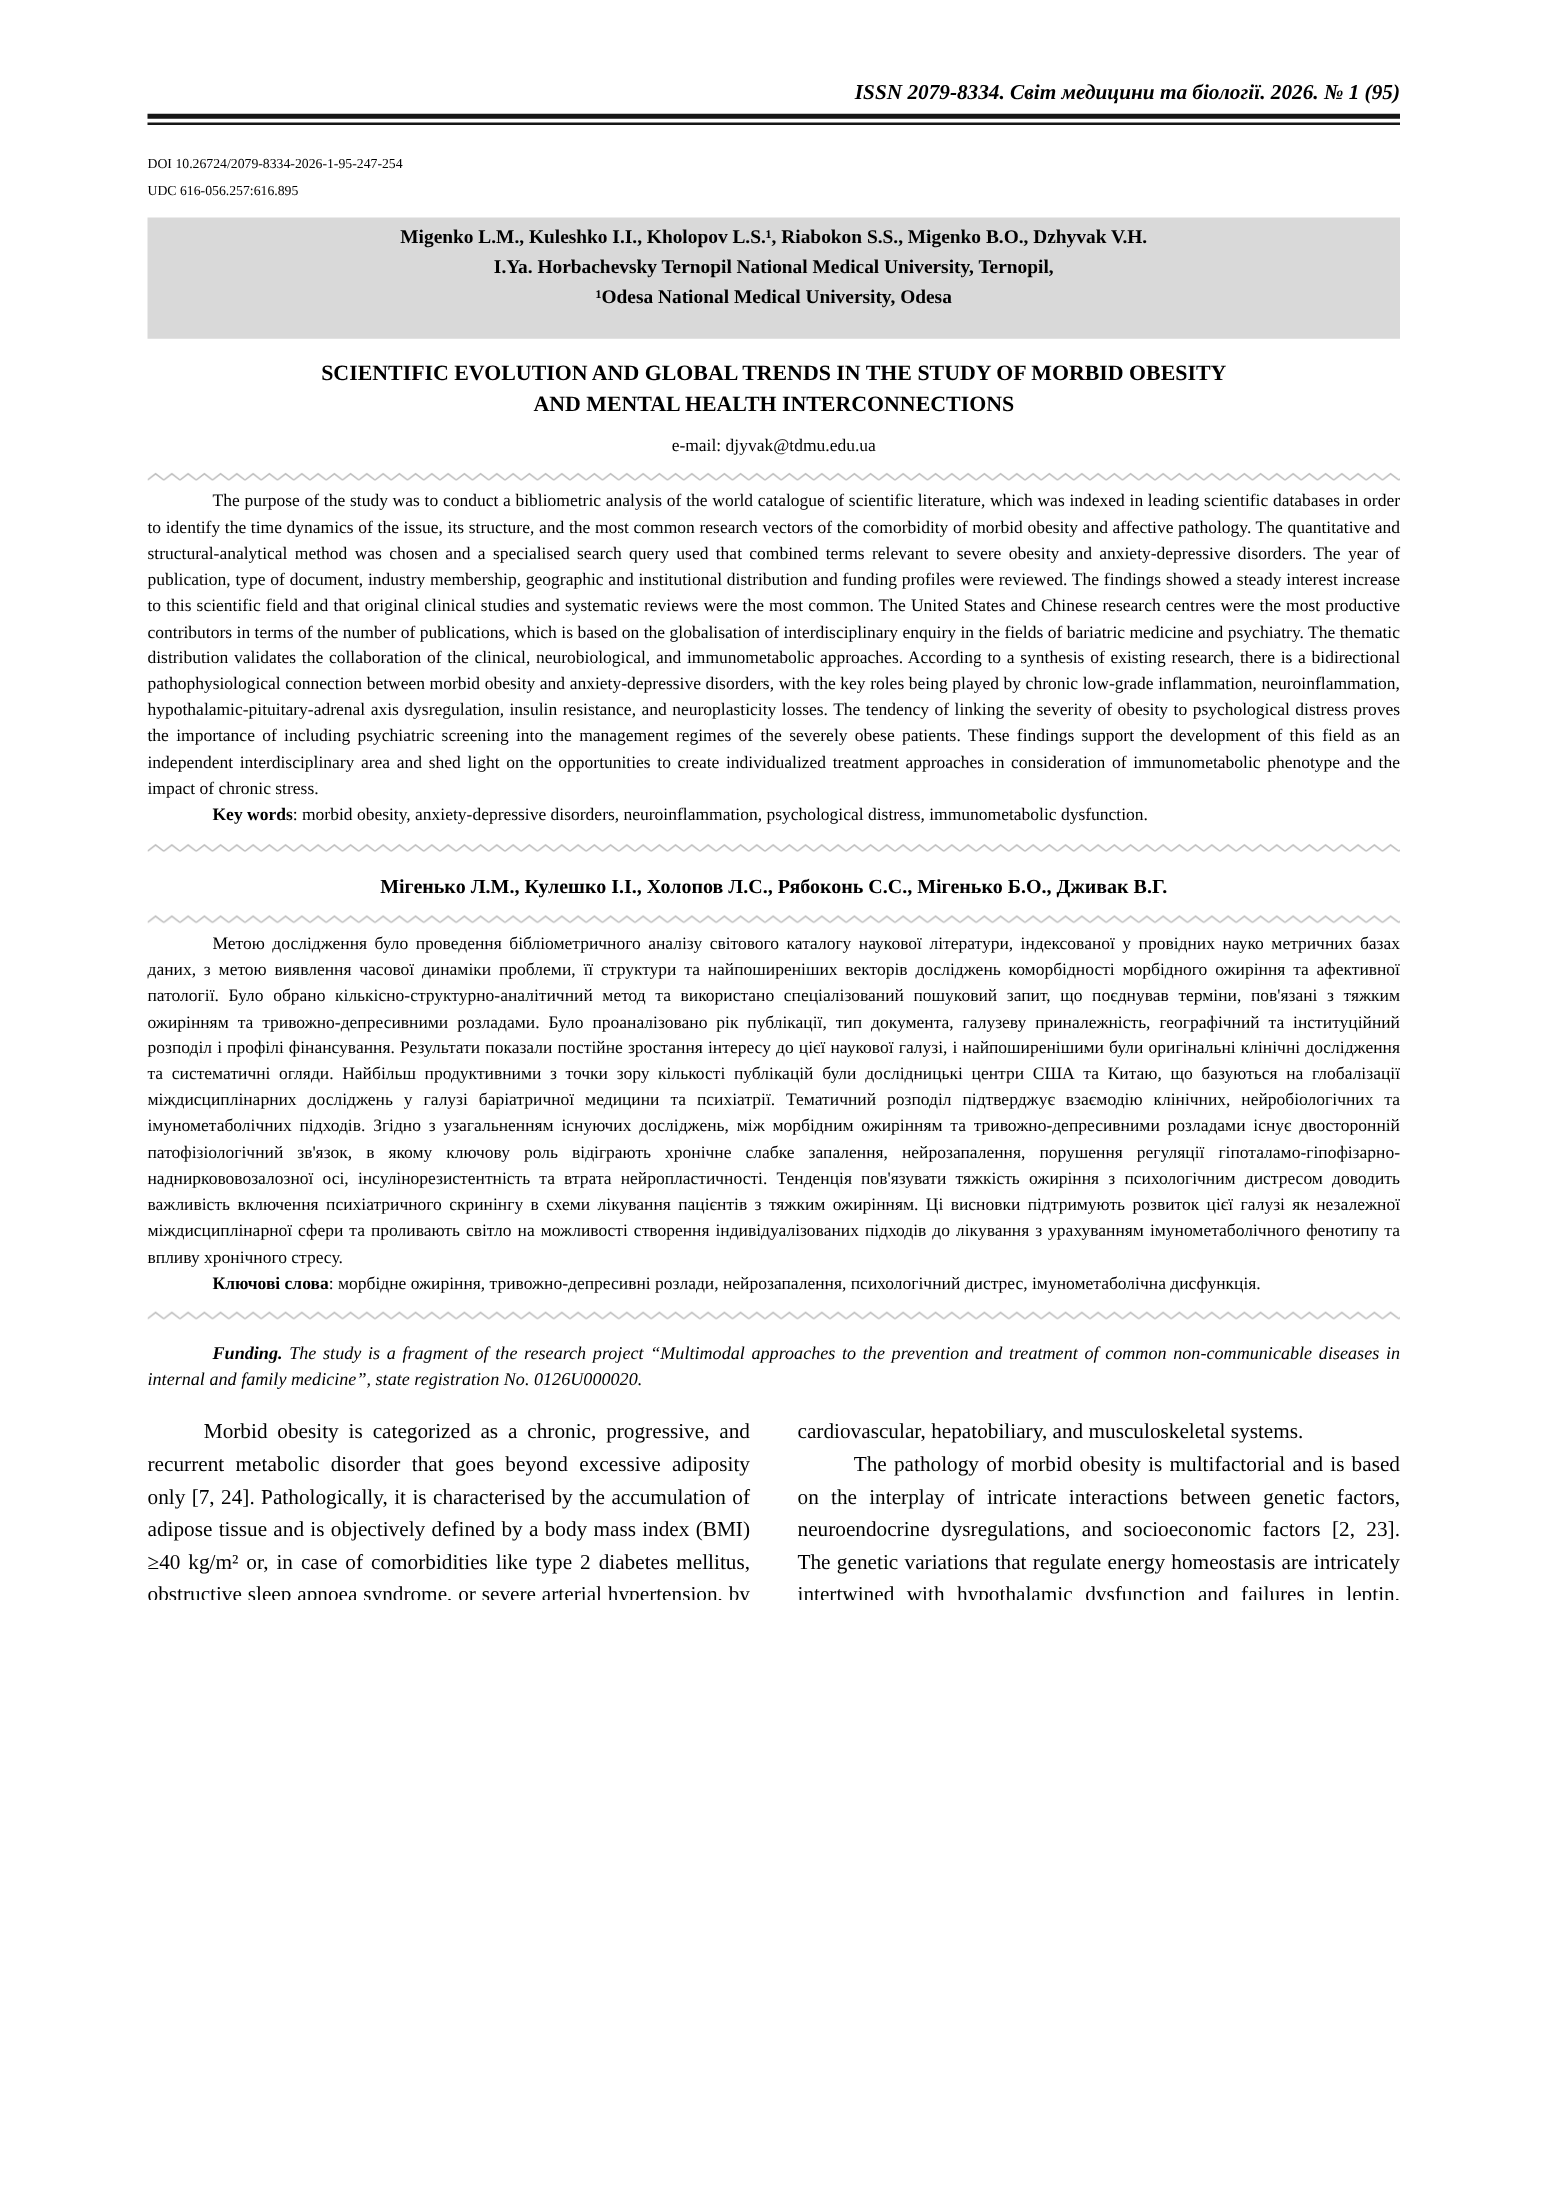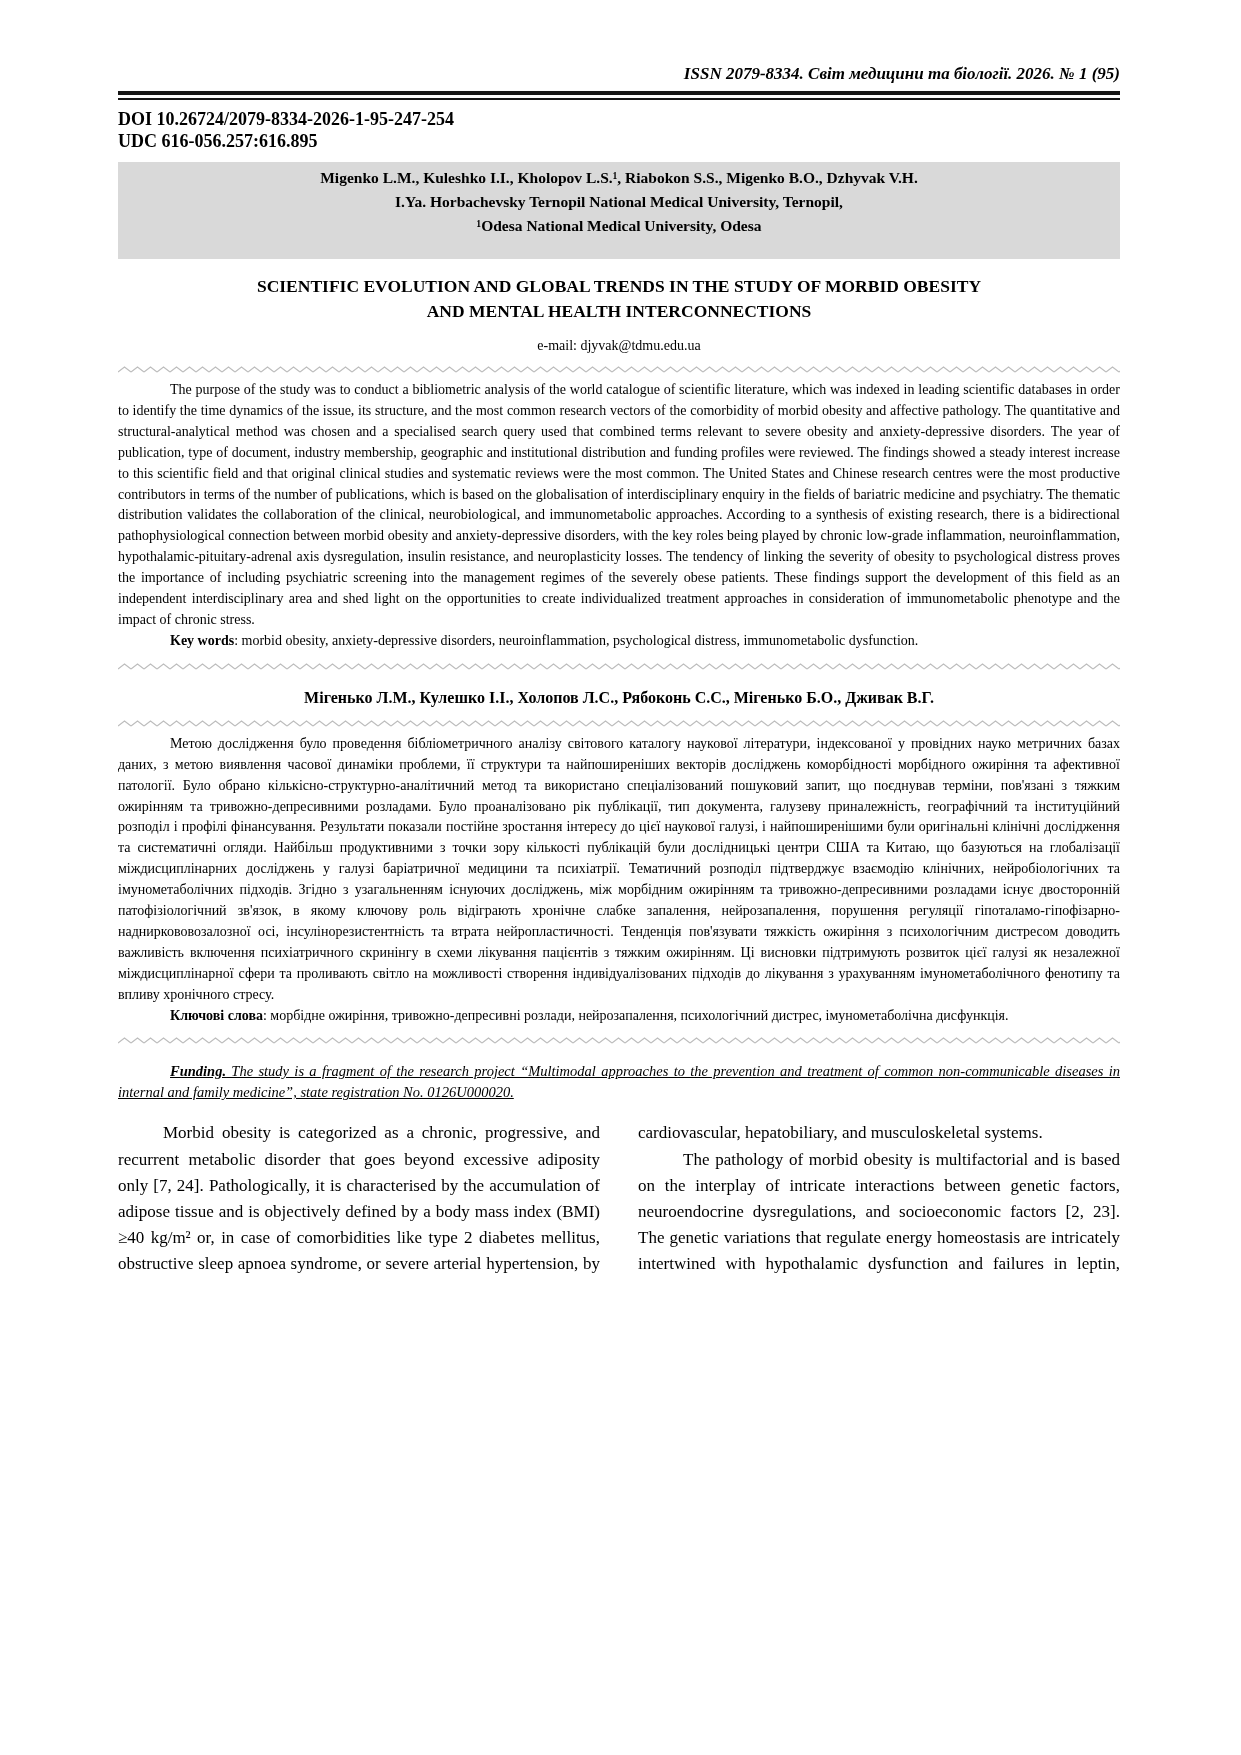--- a/index.html
+++ b/index.html
@@ -16,21 +16,21 @@
     text-align: right;
     font-weight: bold; font-style: italic;
     font-size: 17px; line-height: 24px;
   }
   .double-rule {
     margin-top: 5px;
     height: 3px;
     border-top: 4px solid #161616;
     border-bottom: 2px solid #161616;
   }
-  .doi-udc { margin-top: 9px; font-weight: bold; font-size: 18px; line-height: 21.5px; }
+  .doi-udc { margin-top: 21px; font-weight: normal; font-size: 11px; line-height: 21.5px; }
 
   .authors-box {
     margin-top: 10px;
     background: #d9d9d9;
     text-align: center;
     font-weight: bold;
     font-size: 15.5px; line-height: 24px;
     padding: 4px 0 21px 0;
   }
 
@@ -64,21 +64,20 @@
     text-align: center; font-weight: bold;
     font-size: 16.5px; line-height: 25px;
   }
   .title-ua span { display: block; }
 
   .funding {
     margin-top: 15px;
     font-style: italic;
     font-size: 14.5px; line-height: 21px;
     text-align: justify;
-    text-decoration: underline;
   }
   .funding p { margin: 0; text-indent: 52px; }
   .funding .b { font-weight: bold; }
 
   .columns { margin-top: 17px; display: flex; gap: 38px; }
   .col {
     width: 482px;
     font-size: 17px; line-height: 26.2px;
     text-align: justify;
   }

